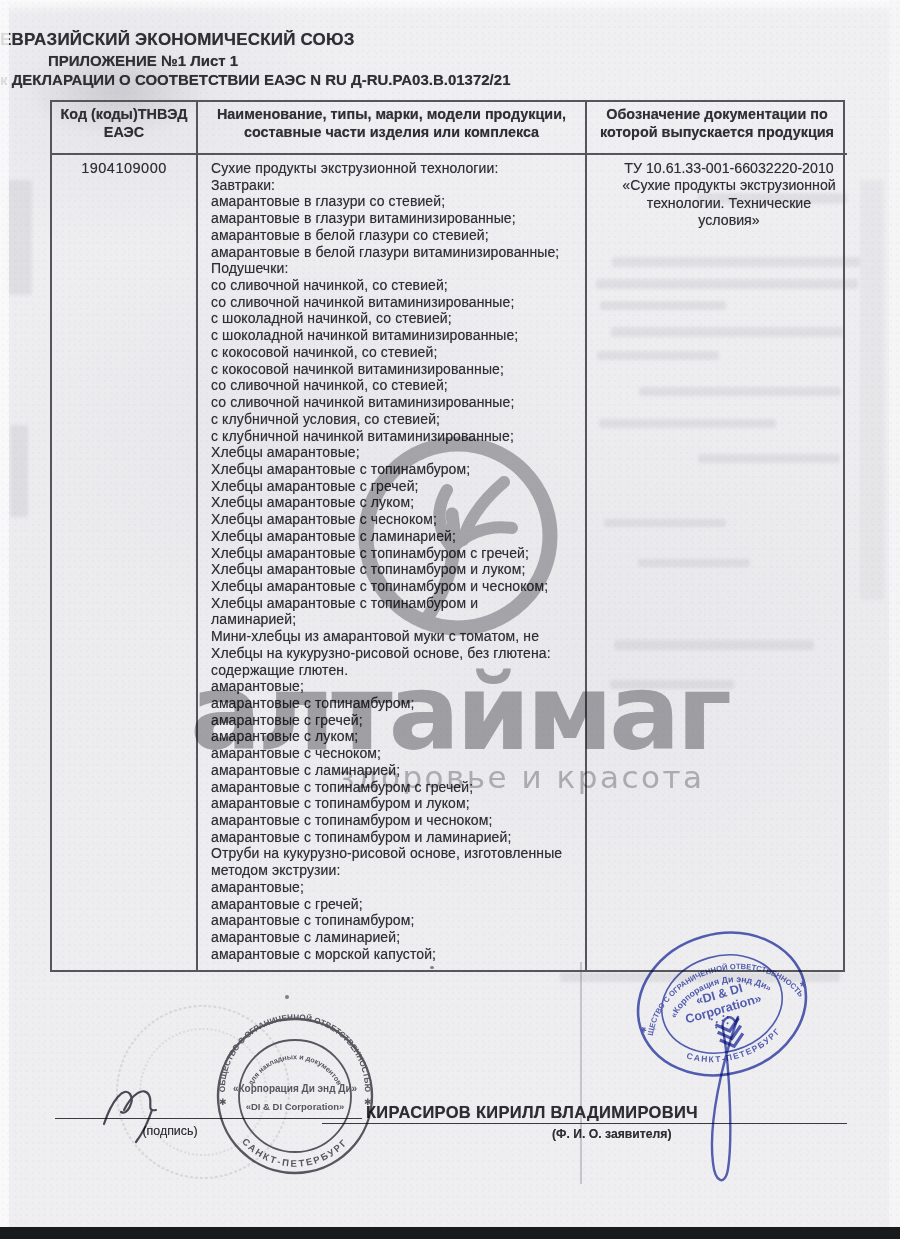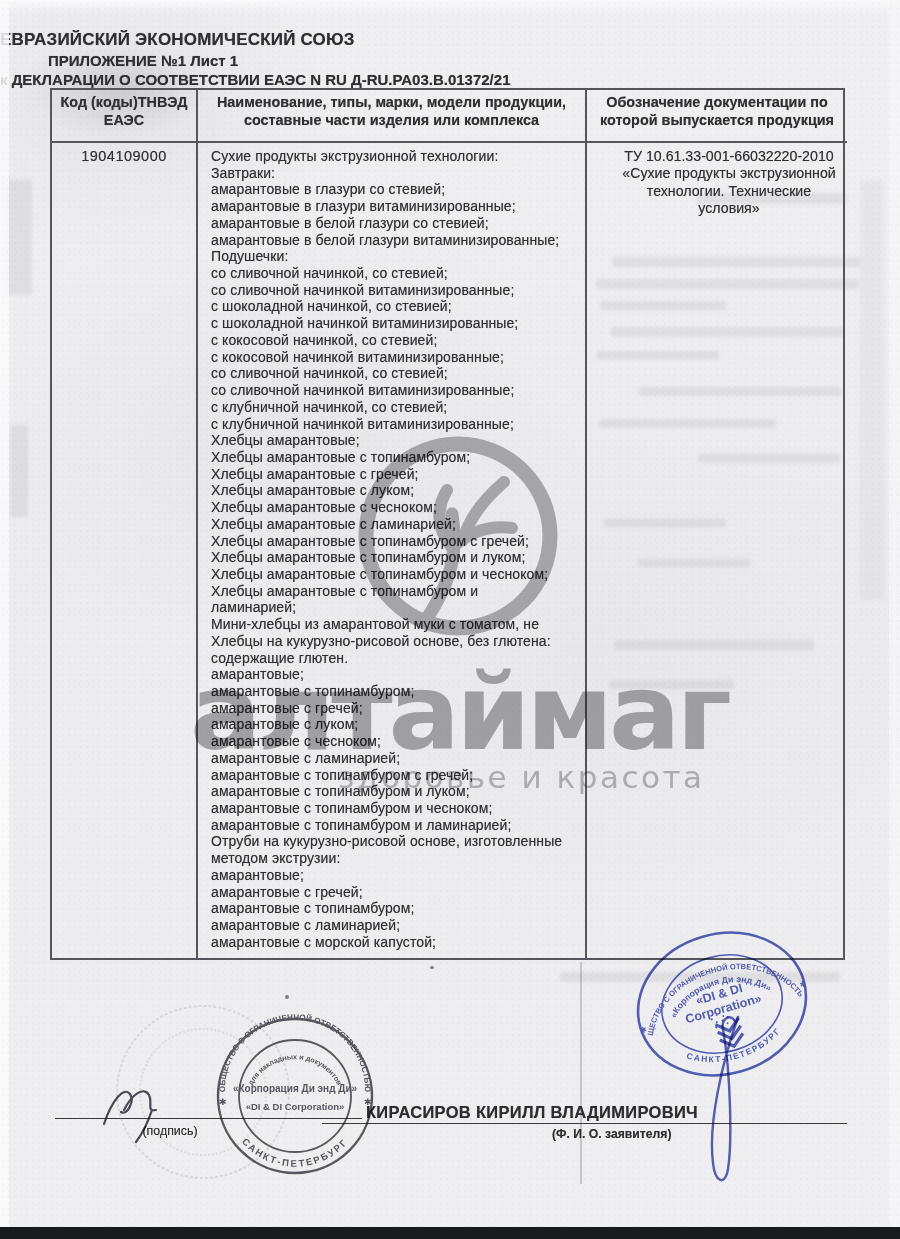--- a/index.html
+++ b/index.html
@@ -26,21 +26,21 @@
   .blotch{position:absolute;background:radial-gradient(closest-side,rgba(110,110,122,.22),rgba(110,110,122,0));filter:blur(4px);z-index:1;}
   .dot{position:absolute;background:rgba(50,50,58,.6);border-radius:50%;z-index:2;}
   .vfold{position:absolute;left:580px;top:962px;width:2px;height:222px;background:rgba(110,110,118,.32);z-index:2;}
 
   .hdr{position:absolute;left:0;width:900px;text-align:left;font-weight:bold;z-index:3;
        text-shadow:0 0 .7px rgba(45,45,52,.55);}
   .hdr.l1{top:30px;font-size:17px;letter-spacing:.2px;}
   .hdr.l2{top:52px;font-size:15px;margin-left:48px;}
   .hdr.l3{top:71px;font-size:15px;}
 
-  .doc-table{position:absolute;left:50px;top:88px;width:795px;height:872px;z-index:3;
+  .doc-table{position:absolute;left:50px;top:100px;width:795px;height:872px;z-index:3;
     display:grid;grid-template-columns:146px 389px 260px;grid-template-rows:53px 1fr;
     border:2px solid #55555c;box-sizing:border-box;}
   .cell{box-sizing:border-box;text-shadow:0 0 .7px rgba(45,45,52,.5);}
   .cell.c1,.cell.c2{border-right:2.5px solid #55555c;}
   .cell.th{border-bottom:2px solid #55555c;font-weight:bold;font-size:14.4px;line-height:1.22;
            text-align:center;padding:4px 6px 0;}
   .code-cell{grid-row:2;text-align:center;padding-top:5px;font-size:14.5px;letter-spacing:.5px;}
   .prod-cell{grid-row:2;padding:5px 8px 0 13px;font-size:14px;line-height:16.72px;letter-spacing:.1px;}
   .doc-cell{grid-row:2;padding:5px 8px 0;font-size:14.2px;line-height:17.4px;text-align:center;margin-left:24px;}
 
@@ -116,21 +116,21 @@
         <div>амарантовые в белой глазури витаминизированные;</div>
         <div>Подушечки:</div>
         <div>со сливочной начинкой, со стевией;</div>
         <div>со сливочной начинкой витаминизированные;</div>
         <div>с шоколадной начинкой, со стевией;</div>
         <div>с шоколадной начинкой витаминизированные;</div>
         <div>с кокосовой начинкой, со стевией;</div>
         <div>с кокосовой начинкой витаминизированные;</div>
         <div>со сливочной начинкой, со стевией;</div>
         <div>со сливочной начинкой витаминизированные;</div>
-        <div>с клубничной начинкой, со стевией;</div>
+        <div>с клубничной условия, со стевией;</div>
         <div>с клубничной начинкой витаминизированные;</div>
         <div>Хлебцы амарантовые;</div>
         <div>Хлебцы амарантовые с топинамбуром;</div>
         <div>Хлебцы амарантовые с гречей;</div>
         <div>Хлебцы амарантовые с луком;</div>
         <div>Хлебцы амарантовые с чесноком;</div>
         <div>Хлебцы амарантовые с ламинарией;</div>
         <div>Хлебцы амарантовые с топинамбуром с гречей;</div>
         <div>Хлебцы амарантовые с топинамбуром и луком;</div>
         <div>Хлебцы амарантовые с топинамбуром и чесноком;</div>

